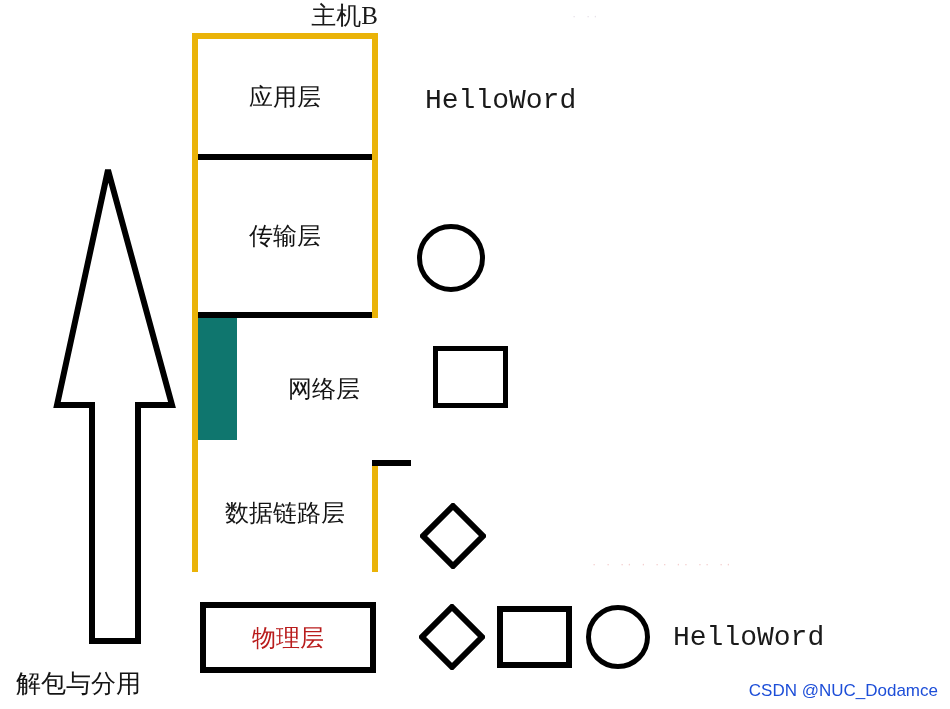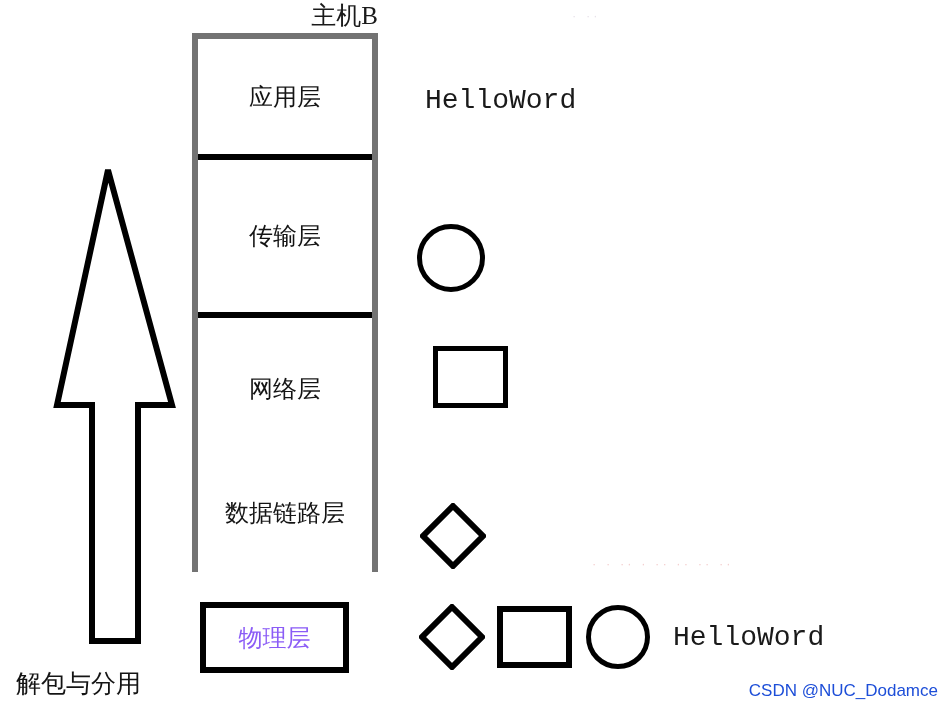--- a/index.html
+++ b/index.html
@@ -35,58 +35,58 @@
   }
 
   
   .stack {
     position: absolute;
     left: 192px;
     top: 33px;
     width: 186px;
     height: 539px;
     box-sizing: border-box;
-    border: 6px solid #737373;
+    border: 6px solid #eab308;
     background: #0f766e;
   }
   .layer {
     position: absolute;
     left: 0;
     width: 100%;
     box-sizing: border-box;
     display: flex;
     align-items: center;
     justify-content: center;
     font-size: 24px;
     color: #141414;
     background: #ffffff;
   }
   .layer-divider {
     border-bottom: 6px solid #000000;
   }
   .l-app    { top: 0px;   height: 121px; }
   .l-trans  { top: 121px; height: 158px; justify-content: center; }
-  .l-net    { top: 279px; height: 148px; }
+  .l-net    { top: 279px; height: 148px; margin-left: 39px; }
   .l-link   { top: 401px; height: 146px; }
 
   
   .phys-box {
     position: absolute;
     left: 200px;
     top: 602px;
-    width: 149px;
+    width: 176px;
     height: 71px;
     box-sizing: border-box;
     border: 6px solid #000000;
     background: #ffffff;
     display: flex;
     align-items: center;
     justify-content: center;
     font-size: 24px;
-    color: #8b5cf6;
+    color: #b91c1c;
     font-family: Liberation Mono, monospace;
   }
 
   
   .big-arrow {
     position: absolute;
     left: 40px;
     top: 160px;
     width: 150px;
     height: 495px;

